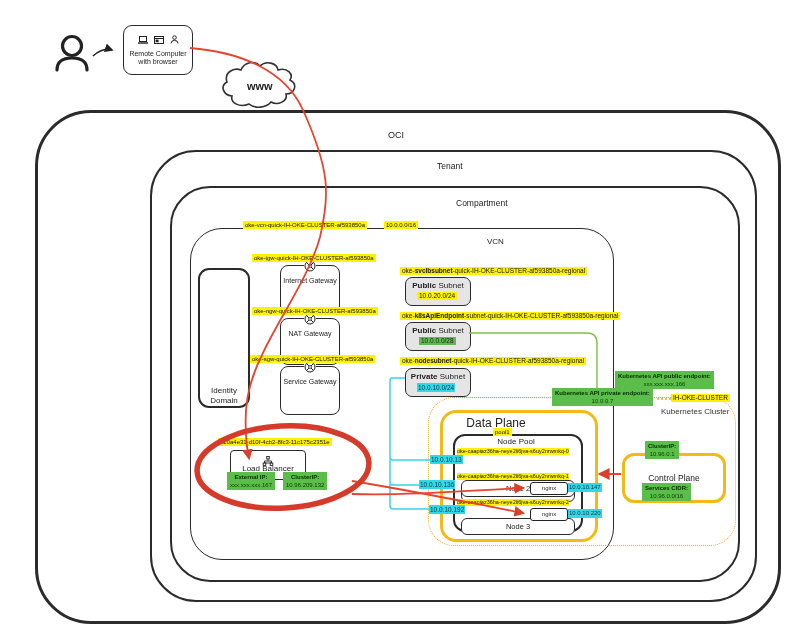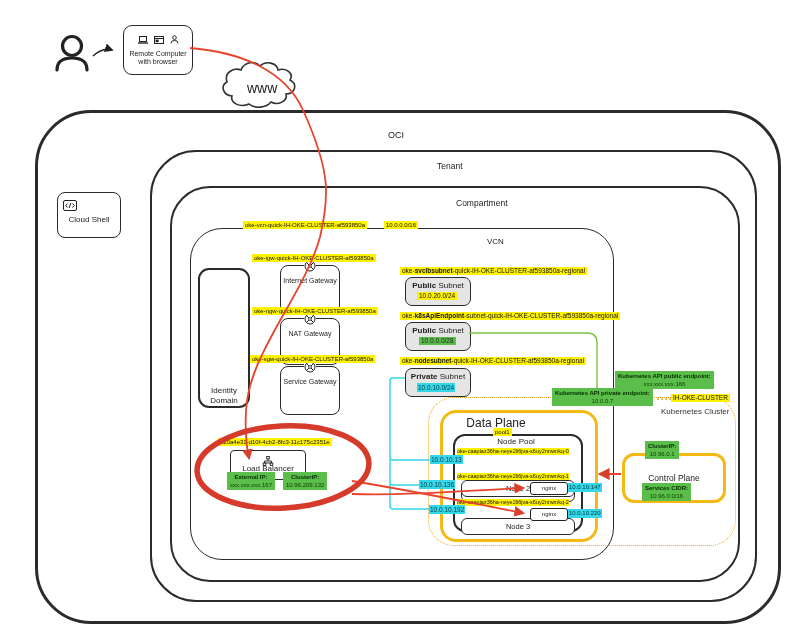--- a/index.html
+++ b/index.html
@@ -53,29 +53,22 @@
             <path d="M0.5 2.5 H9.5" stroke="#222" stroke-width="1"></path>
             <rect x="1.6" y="3.6" width="3" height="2.6" fill="#222"></rect>
           </svg></span>
       <span><svg width="9" height="9" viewBox="0 0 9 9">
             <circle cx="4.5" cy="2.6" r="1.8" fill="none" stroke="#222" stroke-width="1"></circle>
             <path d="M1 8.4 Q1 5.4 4.5 5.4 Q8 5.4 8 8.4" fill="none" stroke="#222" stroke-width="1"></path>
           </svg></span>
     </div>
     <div class="t-center" style="font-size:7px;line-height:8px;margin-top:2px;padding:0 3px;">Remote Computer with browser</div>
   </div>
-  <div class="abs" style="left:247px;top:80px;font-size:14px;font-weight:normal;z-index:41;">www</div>
-
-  <div class="abs box" style="left:57px;top:192px;width:62px;height:44px;">
-    <span class="abs" style="left:5px;top:4px;"><svg width="14" height="11" viewBox="0 0 14 11">
-          <rect x="0.5" y="0.5" width="13" height="10" rx="1.5" fill="none" stroke="#222" stroke-width="1"></rect>
-          <path d="M4.5 3.5 L2.8 5.5 L4.5 7.5 M9.5 3.5 L11.2 5.5 L9.5 7.5 M7.8 3 L6.2 8" fill="none" stroke="#222" stroke-width="1"></path>
-        </svg></span>
-    <div class="t-center" style="font-size:8px;margin-top:22px;">Cloud Shell</div>
-  </div>
+  <div class="abs" style="left:247px;top:80px;font-size:11px;font-weight:bold;z-index:41;">www</div>
+
 
   <div class="abs box" style="left:198px;top:268px;width:48px;height:136px;border-width:2px;border-radius:11px;display:flex;align-items:flex-end;justify-content:center;">
     <div class="t-center" style="font-size:8px;line-height:10px;">Identity Domain</div>
   </div>
 
   <div class="abs ylabel" style="left:252px;top:254px;">oke-igw-quick-IH-OKE-CLUSTER-af593850a</div>
   <div class="abs gw" style="left:280px;top:265px;width:58px;height:36px;">
     <span class="gwicon"><svg width="12" height="12" viewBox="0 0 12 12">
           <circle cx="6" cy="6" r="5" fill="#fff" stroke="#222" stroke-width="1"></circle>
           <path d="M2.7 2.7 L9.3 9.3 M9.3 2.7 L2.7 9.3" stroke="#222" stroke-width="1"></path>

